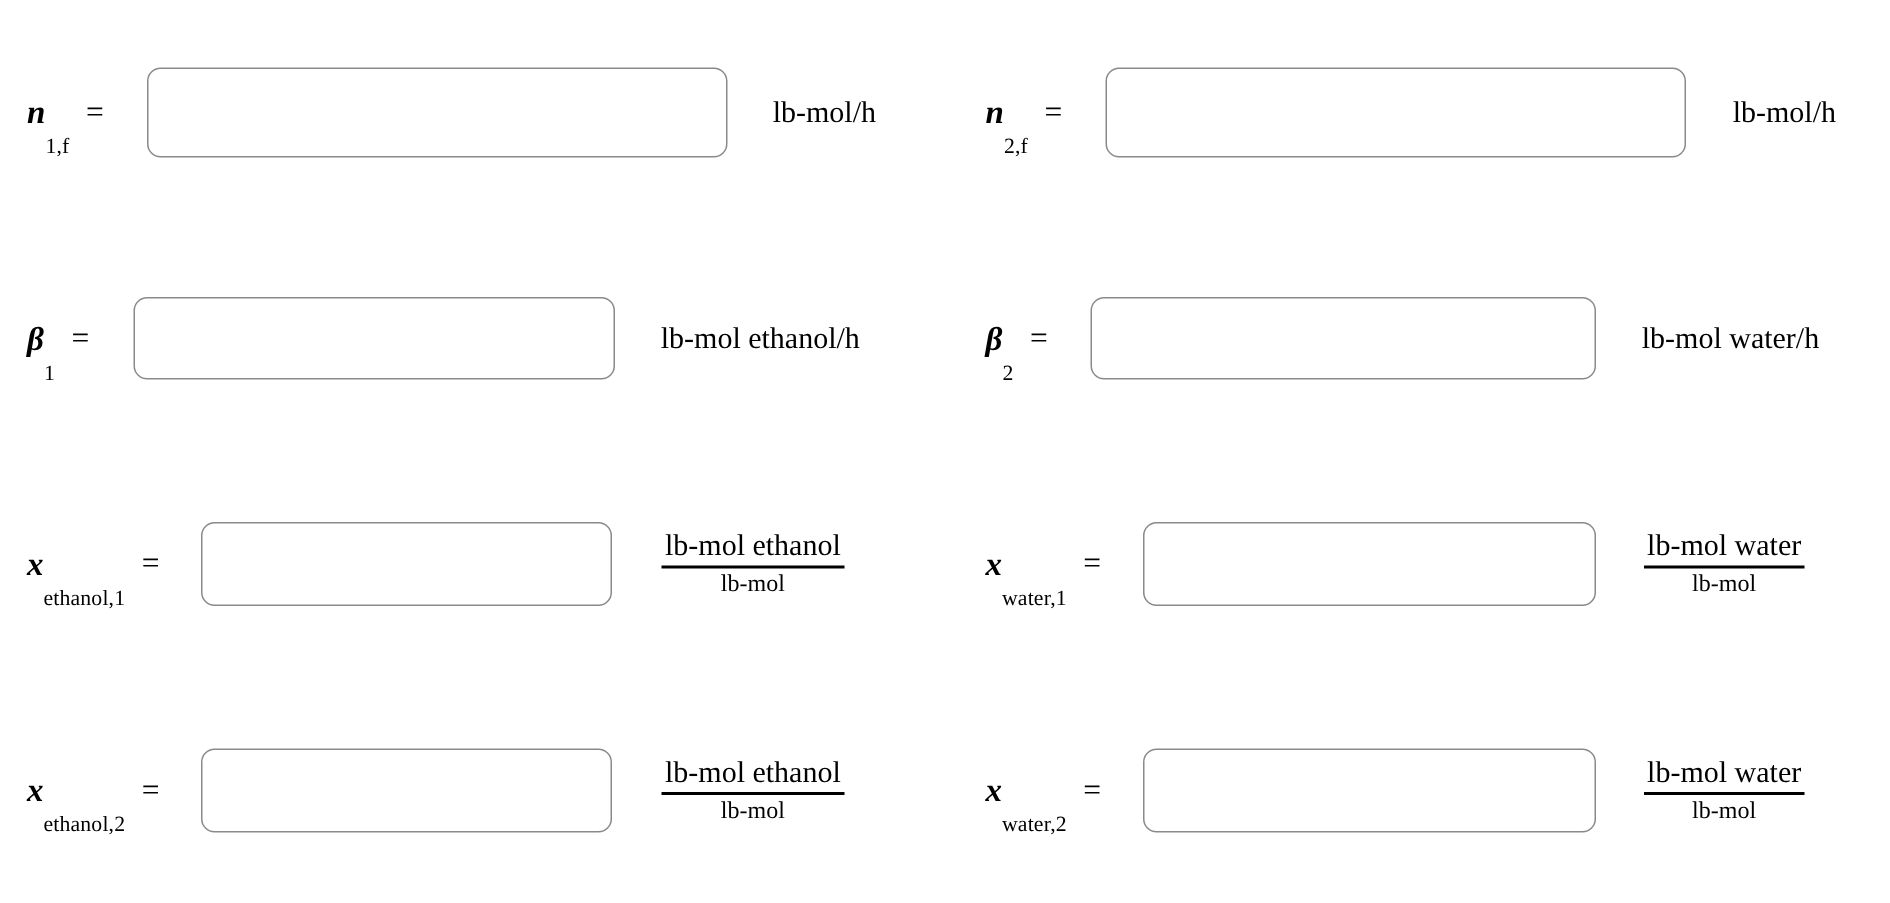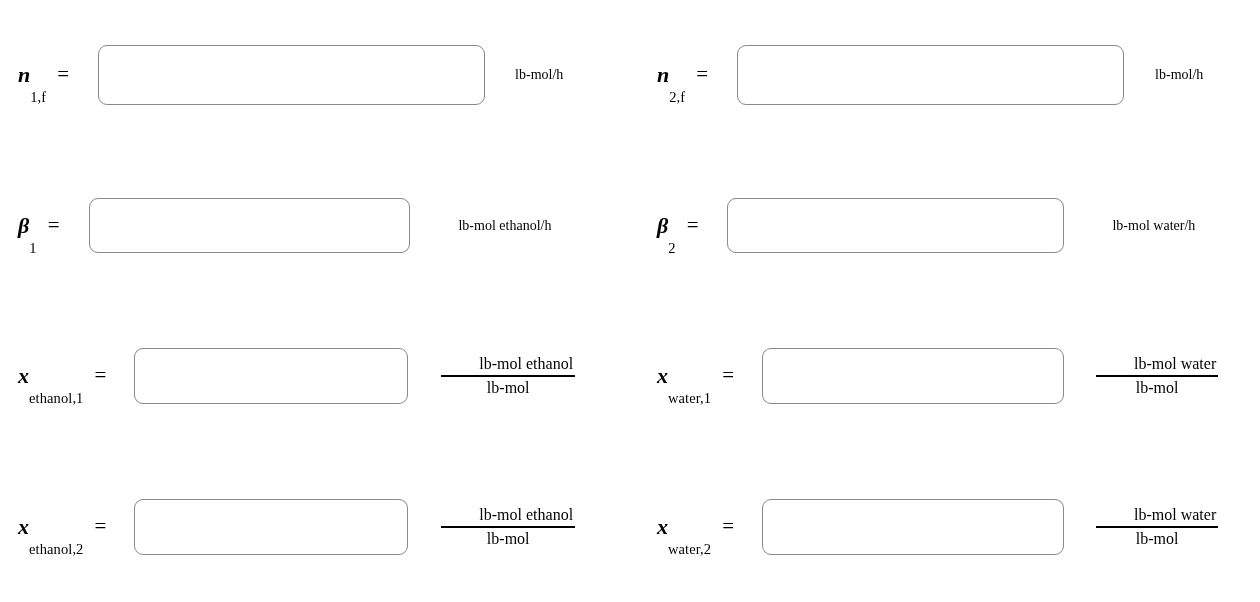--- a/index.html
+++ b/index.html
@@ -71,56 +71,55 @@
     height: 57px;
     box-sizing: border-box;
     border: 1.6px solid #8a8a8a;
     border-radius: 9px;
     background: #ffffff;
     flex: 0 0 auto;
   }
 
   
   .unit-plain {
-    font-size: 14px;
+    font-size: 20px;
     white-space: nowrap;
     line-height: 1;
   }
 
   .unit-frac {
     display: inline-flex;
     flex-direction: column;
     align-items: center;
     text-align: center;
     line-height: 1.12;
     white-space: nowrap;
   }
   .unit-frac .numer {
-    font-size: 16px;
+    font-size: 20px;
     padding: 0 2px 2px 2px;
-    margin-left: 36px;
   }
   .unit-frac .rule {
     width: 100%;
     height: 2px;
     background: #000000;
   }
   .unit-frac .denom {
     font-size: 16px;
     padding: 2px 2px 0 2px;
   }
 
   
   .r1 .lbl-pad   { padding-left: 18px; }
   .r1 .answer-box{ width: 387px; margin-left: 29px; height: 60px; }
   .r1 .unit-plain{ margin-left: 30px; }
 
   .r2 .lbl-pad   { padding-left: 18px; }
   .r2 .answer-box{ width: 321px; margin-left: 30px; height: 55px; }
-  .r2 .unit-plain{ margin-left: 48px; }
+  .r2 .unit-plain{ margin-left: 30px; }
 
   .r3 .lbl-pad   { padding-left: 18px; }
   .r3 .answer-box{ width: 274px; margin-left: 28px; height: 56px; }
   .r3 .unit-frac { margin-left: 33px; }
 
   .r4 .lbl-pad   { padding-left: 18px; }
   .r4 .answer-box{ width: 274px; margin-left: 28px; height: 56px; }
   .r4 .unit-frac { margin-left: 33px; }
 
   

